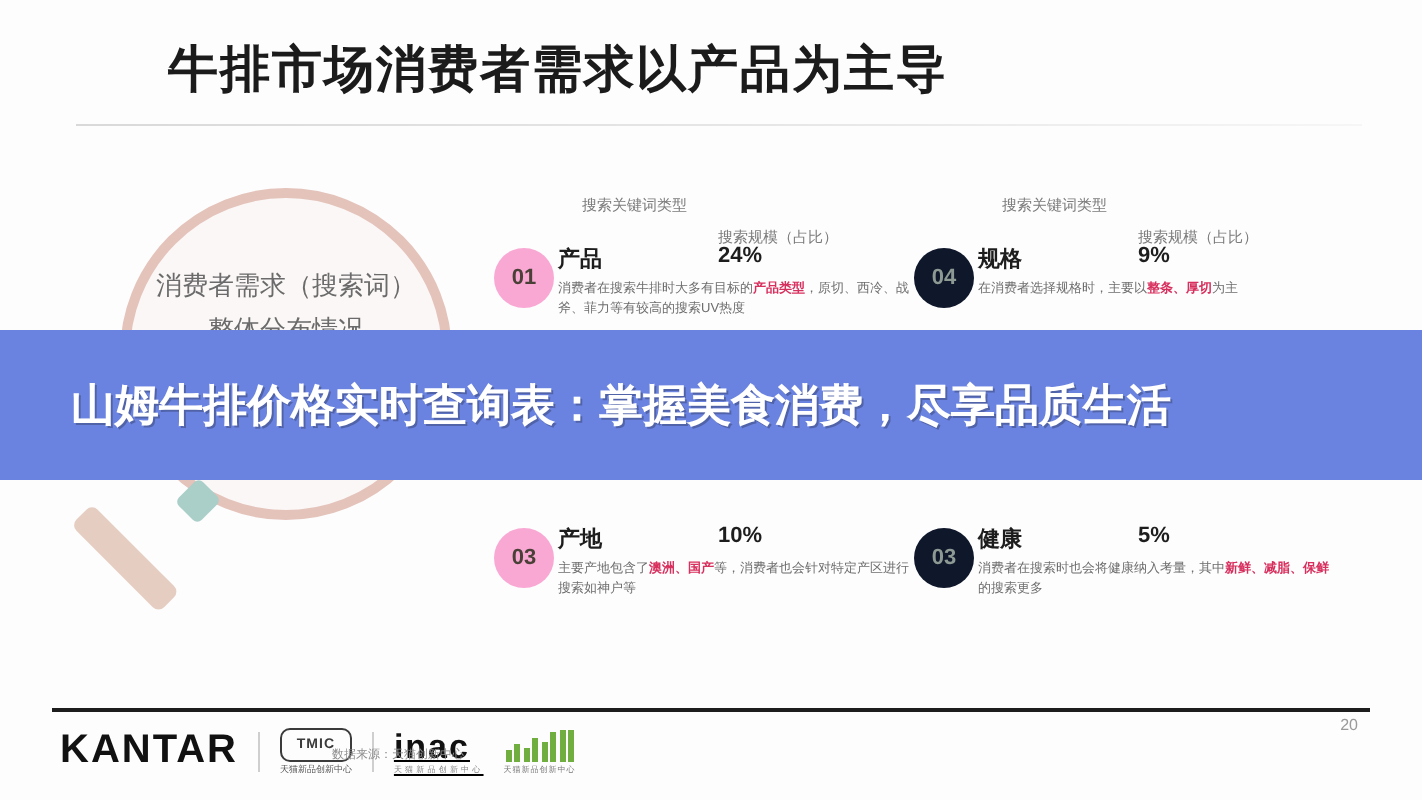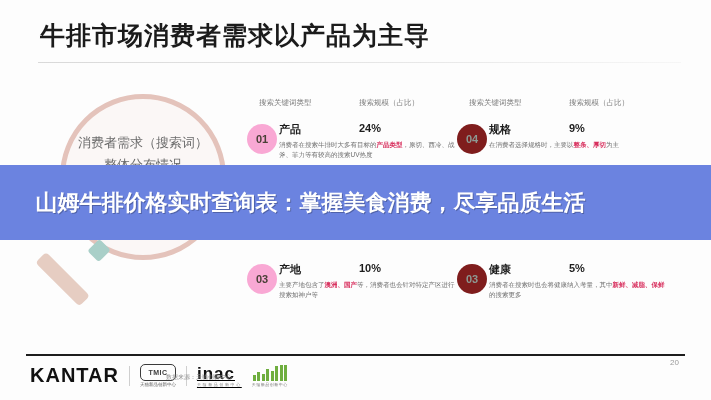--- a/index.html
+++ b/index.html
@@ -16,20 +16,21 @@
   }
 
   
   .title-wrap{
     position:absolute;left:40px;top:18px;right:35px;height:46px;
   }
   .slide-title{
     font-size:25px;font-weight:bold;color:#1b1b1b;
     letter-spacing:1px;line-height:34px;
     white-space:nowrap;
+    margin-left:44px;
   }
   .title-rule{
     position:absolute;left:38px;right:30px;top:62px;height:1px;
     background:linear-gradient(to right,#d9d9d9 0%,#e8e8e8 60%,#f6f6f6 100%);
   }
 
   
   .magnifier{
     position:absolute;left:38px;top:92px;width:200px;height:235px;
   }
@@ -61,33 +62,33 @@
   .col{
     position:absolute;top:98px;width:212px;
   }
   .col-left{left:247px;}
   .col-right{left:457px;}
 
   .col-head{
     position:relative;height:18px;
     font-size:7.5px;color:#7b7b7b;
   }
-  .col-head .h-type{position:absolute;left:12px;top:0;}
-  .col-head .h-scale{position:absolute;left:112px;top:0;}
+  .col-head .h-type{position:absolute;left:44px;top:0;}
+  .col-head .h-scale{position:absolute;left:112px;top:16px;}
 
   .row{
     position:relative;height:70px;
   }
   .badge{
     position:absolute;left:0;top:8px;width:30px;height:30px;border-radius:50%;
     font-size:11px;font-weight:bold;color:#5a5248;
     display:flex;align-items:center;justify-content:center;
   }
   .badge.tan{background:#f9a8d4;color:#4a4037;}
-  .badge.sage{background:#7f1d1d;color:#8d9993;}
+  .badge.sage{background:#0f172a;color:#8d9993;}
 
   .row-body{position:absolute;left:32px;top:6px;width:180px;}
   .row-name{
     position:absolute;left:0;top:0;font-size:11px;font-weight:bold;color:#1d1d1d;
   }
   .row-pct{
     position:absolute;left:80px;top:0;font-size:11px;font-weight:bold;color:#1d1d1d;
   }
   .row-desc{
     position:absolute;left:0;top:18px;width:178px;

